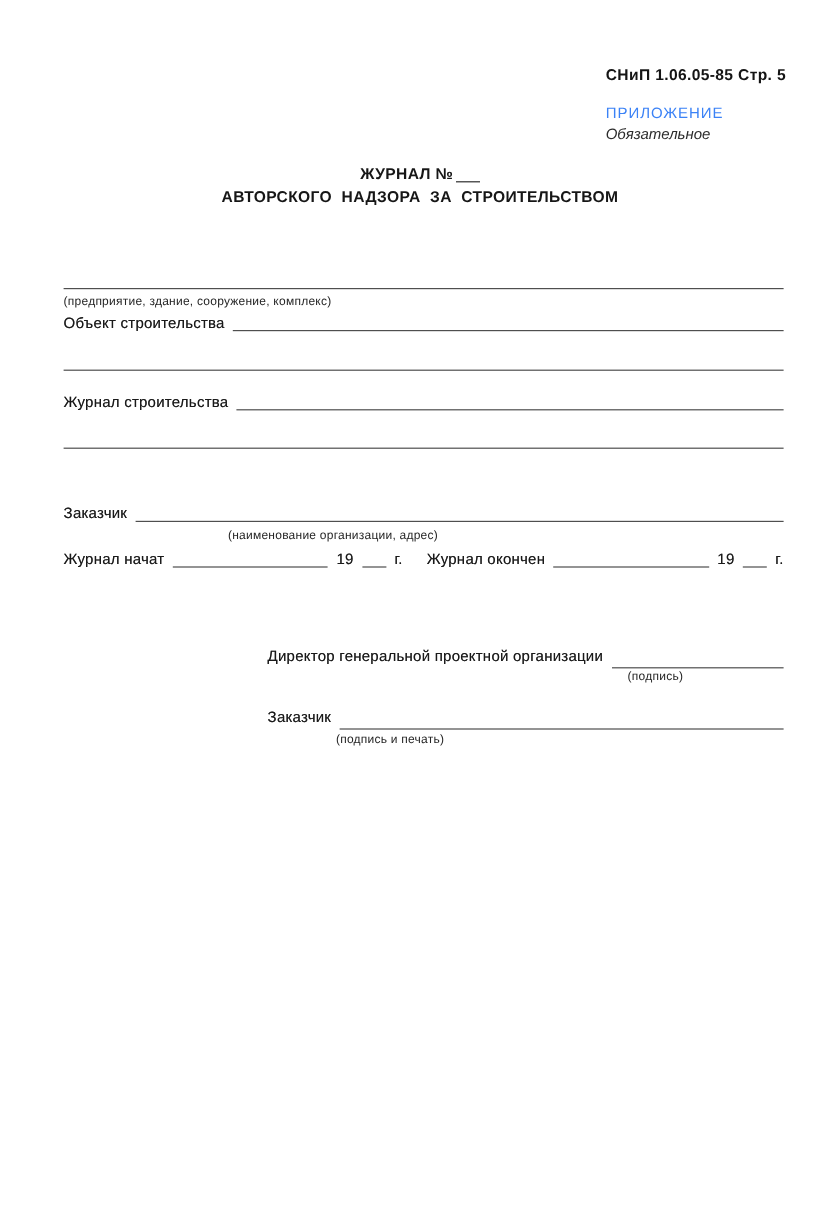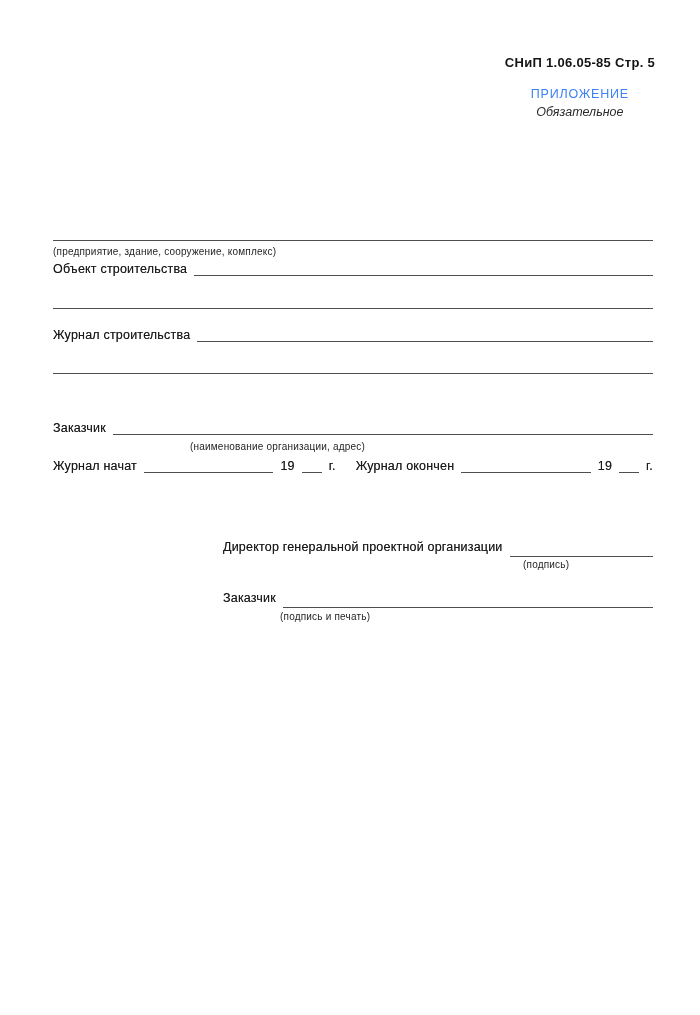--- a/index.html
+++ b/index.html
@@ -6,21 +6,21 @@
   .page {
     position: relative;
     width: 700px;
     height: 1015px;
     background: #ffffff;
     font-family: "Liberation Sans", sans-serif;
     color: #1b1b1b;
     overflow: hidden;
   }
   
-  .header { position: absolute; top: 55px; right: 45px; text-align: center; }
+  .header { position: absolute; top: 55px; right: 45px; text-align: left; }
   .doc-ref { font-size: 13px; font-weight: 700; letter-spacing: 0.3px; color: #141414; }
   .appendix { margin-top: 17px; font-size: 12.5px; letter-spacing: 0.8px; color: #3b82f6; }
   .appendix-type { margin-top: 4px; font-size: 12.5px; font-style: italic; color: #2c2c2c; }
   
   .title { position: absolute; top: 137px; left: 0; width: 100%; font-weight: 700; font-size: 13px; letter-spacing: 0.3px; color: #161616; }
   .title-line1 { display: flex; justify-content: center; align-items: flex-end; height: 15px; }
   .no-blank { width: 20px; height: 100%; border-bottom: 1.2px solid #2e2e2e; margin-left: 2px; }
   .title-line2 { margin-top: 4px; text-align: center; word-spacing: 4px; }
   
   .row {
@@ -45,20 +45,27 @@
 <body>
 
 <div class="page">
 
   <div class="header">
     <div class="doc-ref">СНиП 1.06.05-85 Стр. 5</div>
     <div class="appendix">ПРИЛОЖЕНИЕ</div>
     <div class="appendix-type">Обязательное</div>
   </div>
 
+  <div class="title">
+    <div class="title-line1">
+      <span>ЖУРНАЛ №</span>
+      <span class="no-blank"></span>
+    </div>
+    <div class="title-line2">АВТОРСКОГО НАДЗОРА ЗА СТРОИТЕЛЬСТВОМ</div>
+  </div>
 
   <div class="line-full" style="top:240px"></div>
   <div class="caption" style="top:246px; left:53px; width:582px">(предприятие, здание, сооружение, комплекс)</div>
 
   <div class="row" style="top:260px">
     <span class="lbl">Объект строительства</span>
     <span class="fill"></span>
   </div>
   <div class="line-full" style="top:308px"></div>
 

